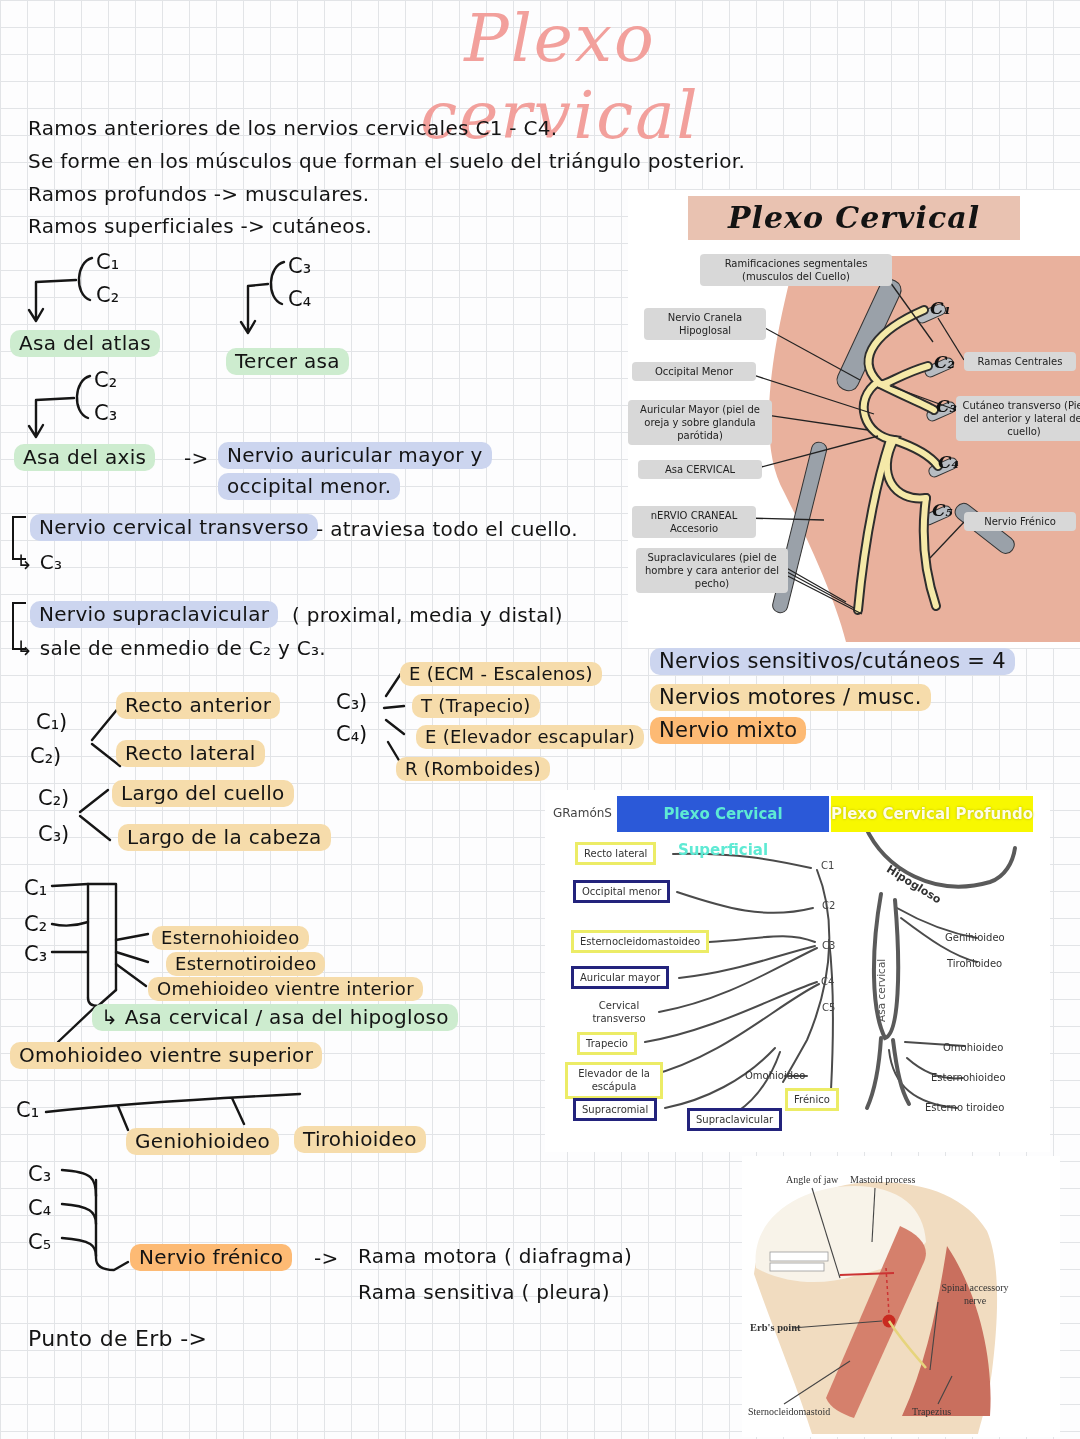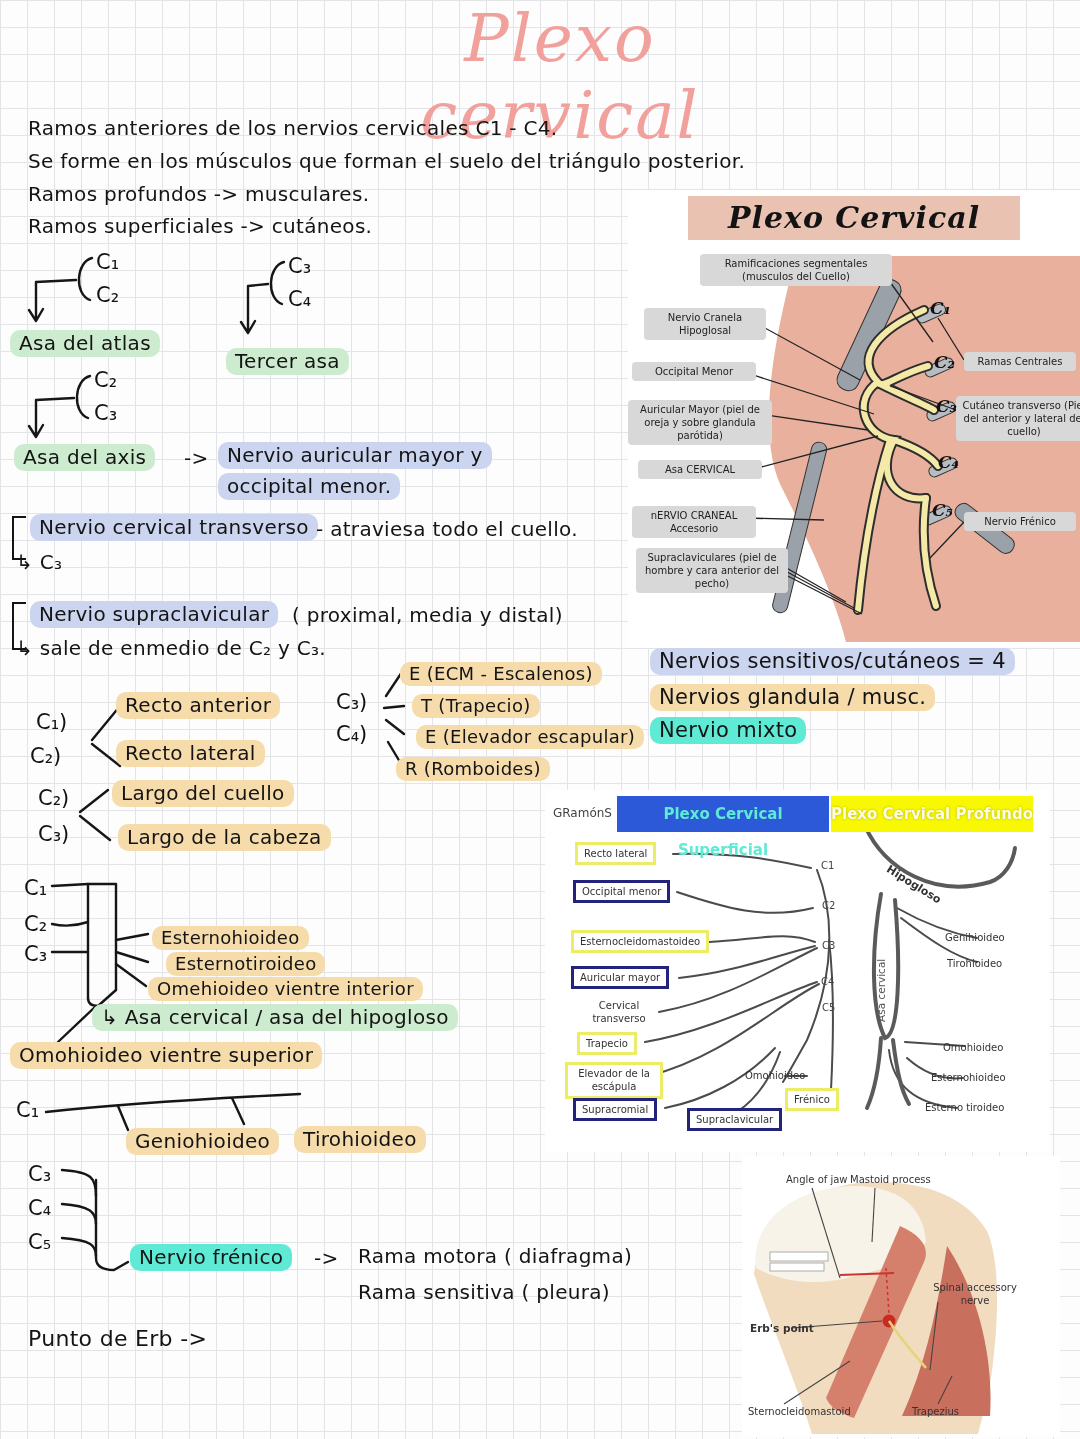--- a/index.html
+++ b/index.html
@@ -12,21 +12,21 @@
       linear-gradient(90deg, #e2e4e7 1px, transparent 1px);
     background-size:27px 27px;
   }
   .abs{position:absolute;}
   .hw{position:absolute;font-size:20px;white-space:nowrap;color:#141414;letter-spacing:.3px;}
   .hw-sm{font-size:18px;}
   .hl{padding:1px 9px 2px;border-radius:10px;}
   .hl-green{background:#cdeccf;}
   .hl-blue{background:#ccd5ef;}
   .hl-orange{background:#f6dcab;}
-  .hl-pink{background:#5eead4;}
+  .hl-pink{background:#fdba74;}
   .clab{position:absolute;font-size:21px;white-space:nowrap;color:#111;}
   .page-title{
     position:absolute;left:320px;top:0px;width:480px;text-align:center;
     font-family:"DejaVu Serif",serif;font-style:italic;font-weight:500;
     font-size:66px;color:#f2a09c;letter-spacing:2px;
   }
   .panel{position:absolute;background:#ffffff;}
   .glabel{position:absolute;background:#d8d8d8;border-radius:4px;font-size:10px;
     line-height:1.3;text-align:center;padding:3px 6px;color:#222;}
   .d1c{position:absolute;font-family:"DejaVu Serif",serif;font-style:italic;font-weight:bold;
@@ -148,21 +148,21 @@
 <div class="clab" style="left:28px;top:1196px;">C₄</div>
 <div class="clab" style="left:28px;top:1230px;">C₅</div>
 <div class="hw hl hl-pink" style="left:130px;top:1244px;">Nervio frénico</div>
 <div class="hw" style="left:314px;top:1246px;">-&gt;</div>
 <div class="hw" style="left:358px;top:1244px;">Rama motora ( diafragma)</div>
 <div class="hw" style="left:358px;top:1280px;">Rama sensitiva ( pleura)</div>
 
 <div class="hw" style="left:28px;top:1326px;font-size:22px;">Punto de Erb -&gt;</div>
 
 <div class="hw hl hl-blue" style="left:650px;top:648px;font-size:21px;">Nervios sensitivos/cutáneos = 4</div>
-<div class="hw hl hl-orange" style="left:650px;top:684px;font-size:21px;">Nervios glandula / musc.</div>
+<div class="hw hl hl-orange" style="left:650px;top:684px;font-size:21px;">Nervios motores / musc.</div>
 <div class="hw hl hl-pink" style="left:650px;top:717px;font-size:21px;">Nervio mixto</div>
 
 <div class="panel" style="left:628px;top:190px;width:452px;height:458px;">
   <svg width="452" height="458" viewBox="0 0 452 458">
     <path d="M168,66 L452,66 L452,452 L218,452 C206,404 176,342 156,302 C130,256 140,170 168,66 Z" fill="#e9b19d"></path>
     <g stroke="#333" stroke-width="1">
       <rect x="230" y="85" width="22" height="120" rx="10" transform="rotate(25 241 145)" fill="#9aa1a9"></rect>
       <rect x="164" y="250" width="15" height="175" rx="7" transform="rotate(14 172 338)" fill="#9aa1a9"></rect>
       <rect x="322" y="330" width="70" height="17" rx="8" transform="rotate(38 357 338)" fill="#9aa1a9"></rect>
       <rect x="288" y="118" width="30" height="11" rx="5" transform="rotate(-24 303 123)" fill="#b7bcc2"></rect>
@@ -269,21 +269,21 @@
   <div class="dlabel box-yellow" style="left:240px;top:298px;">Frénico</div>
   <div class="dlabel" style="left:338px;top:88px;transform:rotate(32deg);font-weight:bold;font-size:11px;">Hipogloso</div>
   <div class="dlabel" style="left:300px;top:200px;transform:rotate(-90deg);transform-origin:left top;color:#555;font-size:10.5px;left:330px;top:232px;">Asa cervical</div>
   <div class="dlabel" style="left:400px;top:142px;">Genihioideo</div>
   <div class="dlabel" style="left:402px;top:168px;">Tirohioideo</div>
   <div class="dlabel" style="left:398px;top:252px;">Omohioideo</div>
   <div class="dlabel" style="left:386px;top:282px;">Esternohioideo</div>
   <div class="dlabel" style="left:380px;top:312px;">Esterno tiroideo</div>
 </div>
 
-<div class="panel" style="left:742px;top:1156px;width:318px;height:281px;">
+<div class="panel" style="left:742px;top:1156px;width:318px;height:281px;font-family:Liberation Serif, serif;">
   <svg width="318" height="281" viewBox="0 0 318 281">
     <path d="M12,118 C18,62 70,28 130,26 C185,25 225,42 245,75 C258,105 257,160 250,215 C246,245 240,262 236,278 L70,278 C55,230 30,170 12,118 Z" fill="#f1dcc0"></path>
     <path d="M14,112 C8,62 58,30 112,30 C158,30 182,52 184,86 C170,104 140,114 112,120 C80,130 44,128 14,112 Z" fill="#f8f3e9"></path>
     <g fill="#ffffff" stroke="#9a9a9a" stroke-width="0.8">
       <rect x="28" y="96" width="58" height="9"></rect>
       <rect x="28" y="107" width="54" height="8"></rect>
     </g>
     <path d="M205,90 C235,135 252,200 248,260 L160,260 C185,205 196,148 205,90 Z" fill="#c96f5e"></path>
     <path d="M158,70 C180,80 188,92 182,106 L112,262 C100,258 88,252 84,242 Z" fill="#d5806c"></path>
     <line x1="98" y1="119" x2="152" y2="117" stroke="#c33" stroke-width="2"></line>

